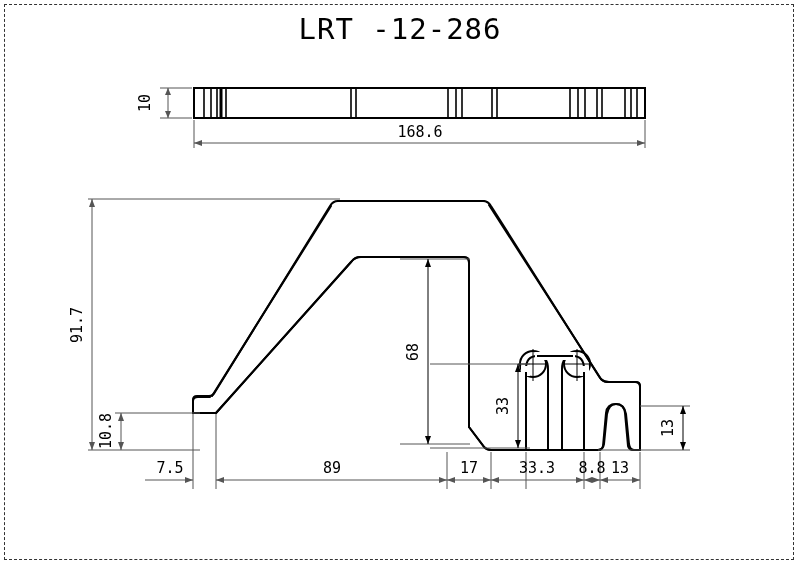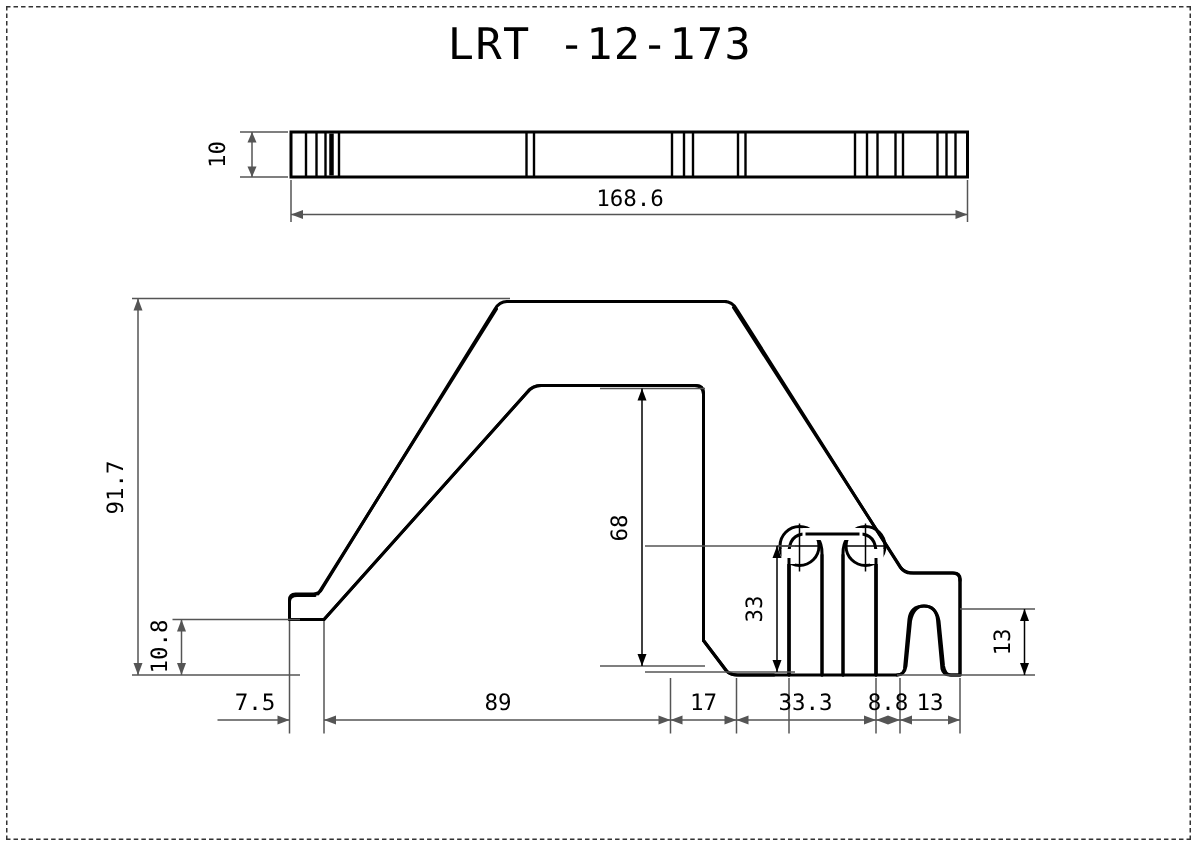--- a/index.html
+++ b/index.html
@@ -53,21 +53,21 @@
     fill: #000000;
   }
 </style>
 </head>
 <body>
 
 <div id="drawing-page">
 
   <div id="frame-border"></div>
 
-  <div id="drawing-title">LRT -12-173</div>
+  <div id="drawing-title">LRT -12-286</div>
 
   <svg class="sheet" viewBox="0 0 800 566">
 
     <g>
 
       <rect x="194" y="88" width="451" height="30" fill="none" stroke="#000000" stroke-width="2"></rect>
 
       <g stroke="#000000" stroke-width="1.6">
         <line x1="204" y1="88" x2="204" y2="118"></line>
         <line x1="211" y1="88" x2="211" y2="118"></line>

